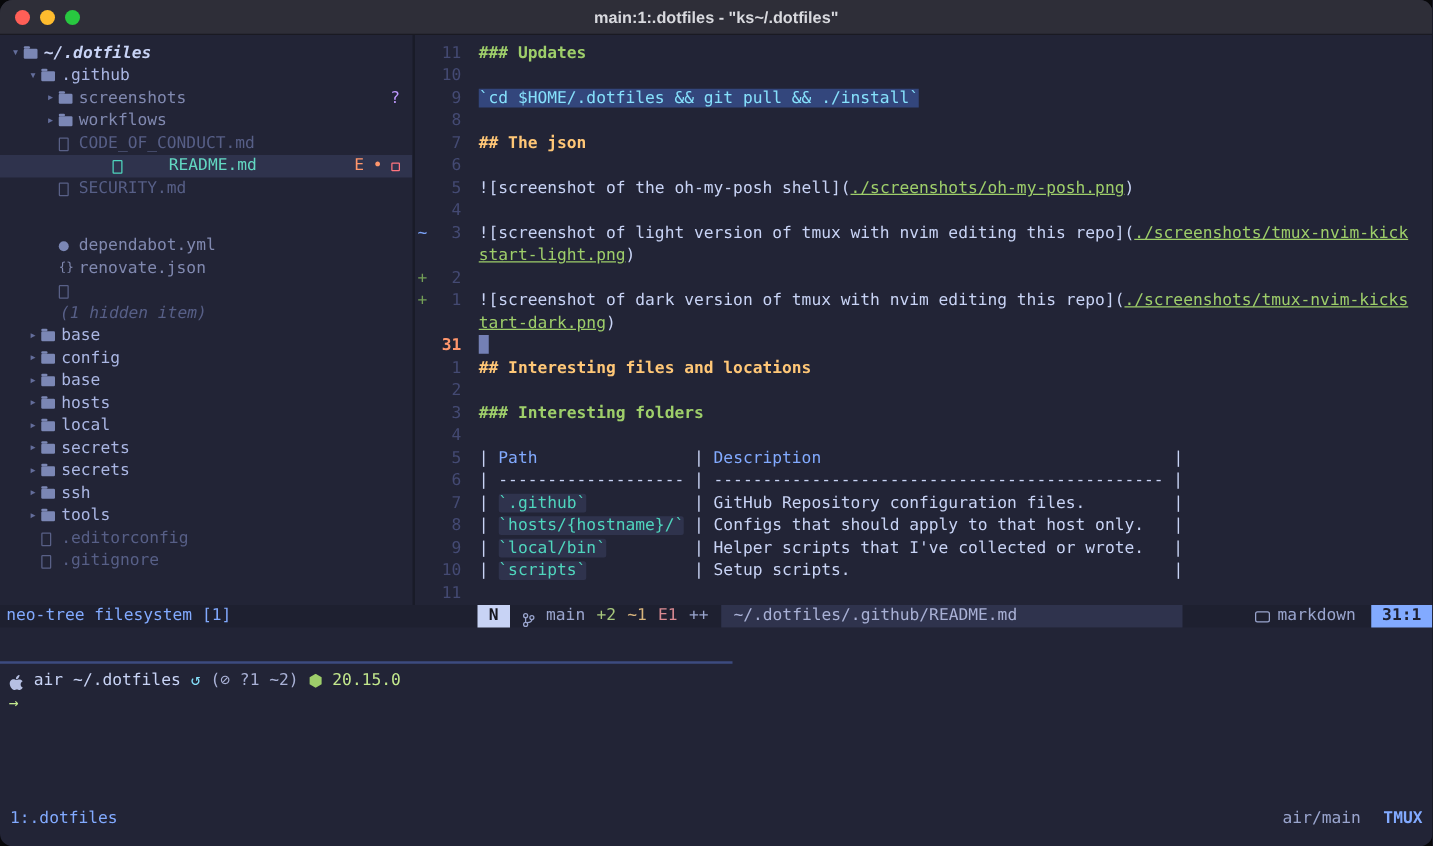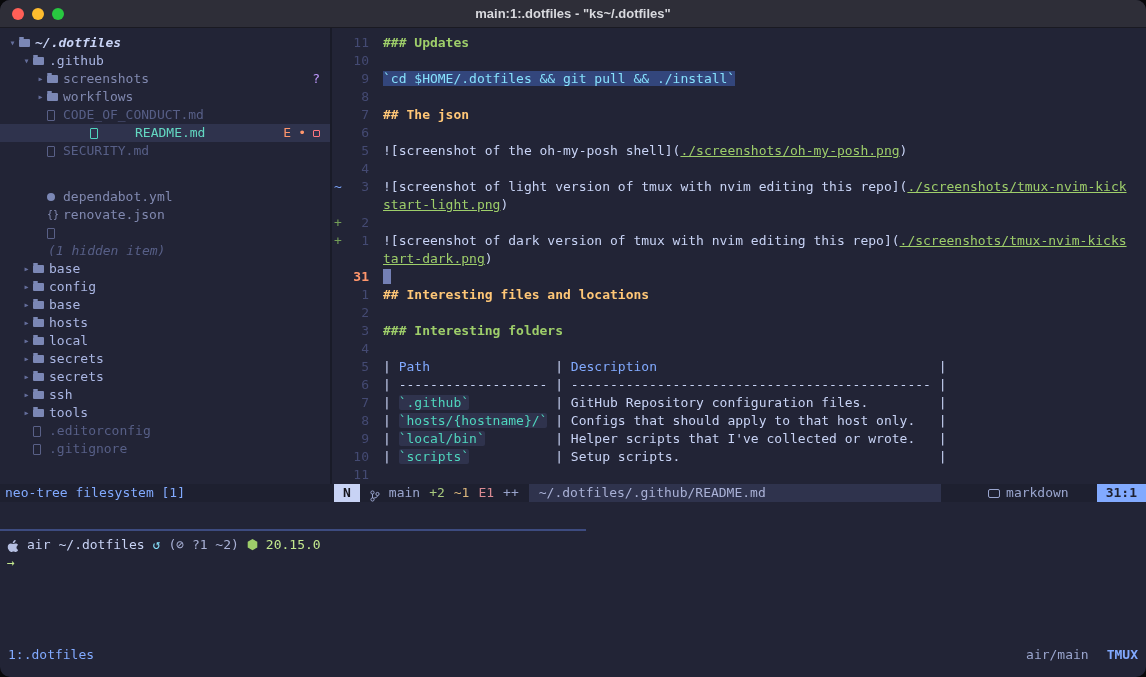--- a/index.html
+++ b/index.html
@@ -53,28 +53,28 @@
   .c-fg{color:var(--fg)}
   .c-h2{color:var(--yellow);font-weight:bold}
   .c-h3{color:var(--green);font-weight:bold}
   .c-url{color:var(--green);text-decoration:underline}
   .c-codesel{color:var(--cyan);background:var(--selbg)}
   .c-code{color:var(--teal);background:var(--chipbg);border-radius:2px}
   .c-th{color:var(--blue);font-weight:normal}
   .cursorblock{display:inline-block;width:8px;height:15px;background:#7480b5;vertical-align:-3px}
   
   .statusline{position:absolute;left:0;top:484px;right:0;height:18px;background:var(--bgdark);display:flex;line-height:18px}
-  .nt-status{width:334px;flex:none;padding-left:5px;color:var(--blue)}
+  .nt-status{width:382px;flex:none;padding-left:5px;color:var(--blue)}
   .lualine{flex:1;display:flex;align-items:stretch}
   .mode{background:#c8d3f5;color:#15161e;font-weight:bold;padding:0 9px}
   .slgit{display:flex;gap:9px;padding:0 10px;color:#9aa5ce;align-items:flex-end}
   .g-add{color:#a8c97d}.g-chg{color:#d9b57c}.g-err{color:#d98a92}
-  .slpath{background:var(--chipbg);color:#a9b1d6;width:412px;padding:0 10px;overflow:hidden}
+  .slpath{background:var(--chipbg);color:#a9b1d6;width:369px;padding:0 10px;overflow:hidden}
   .slspacer{flex:1}
-  .slft{display:flex;align-items:center;gap:6px;color:#9aa5ce;padding-right:28px}
+  .slft{display:flex;align-items:center;gap:6px;color:#9aa5ce;padding-right:12px}
   .mdicon{width:12px;height:9px;border:1px solid #9aa5ce;border-radius:2px;display:inline-block}
   .slpos{background:#82aaff;color:#1e2030;font-weight:bold;padding:0 9px}
   
   .tmux-border{position:absolute;left:0;top:529px;width:586px;height:2px;background:#3d4b80}
   .term{position:absolute;left:7px;top:536px;right:0}
   .tline{height:18px;line-height:18px;display:flex;align-items:center;gap:8px;white-space:pre}
   .t-host{color:var(--fg)} .t-path{color:var(--fg)} .t-sync{color:var(--cyan)}
   .t-git{color:#a9b1d6} .t-node{color:var(--green2)} .t-arrow{color:var(--green2)}
   .tmuxbar{position:absolute;left:0;top:644px;right:0;height:20px;display:flex;align-items:center;padding:0 8px}
   .tmleft{color:var(--blue)}

